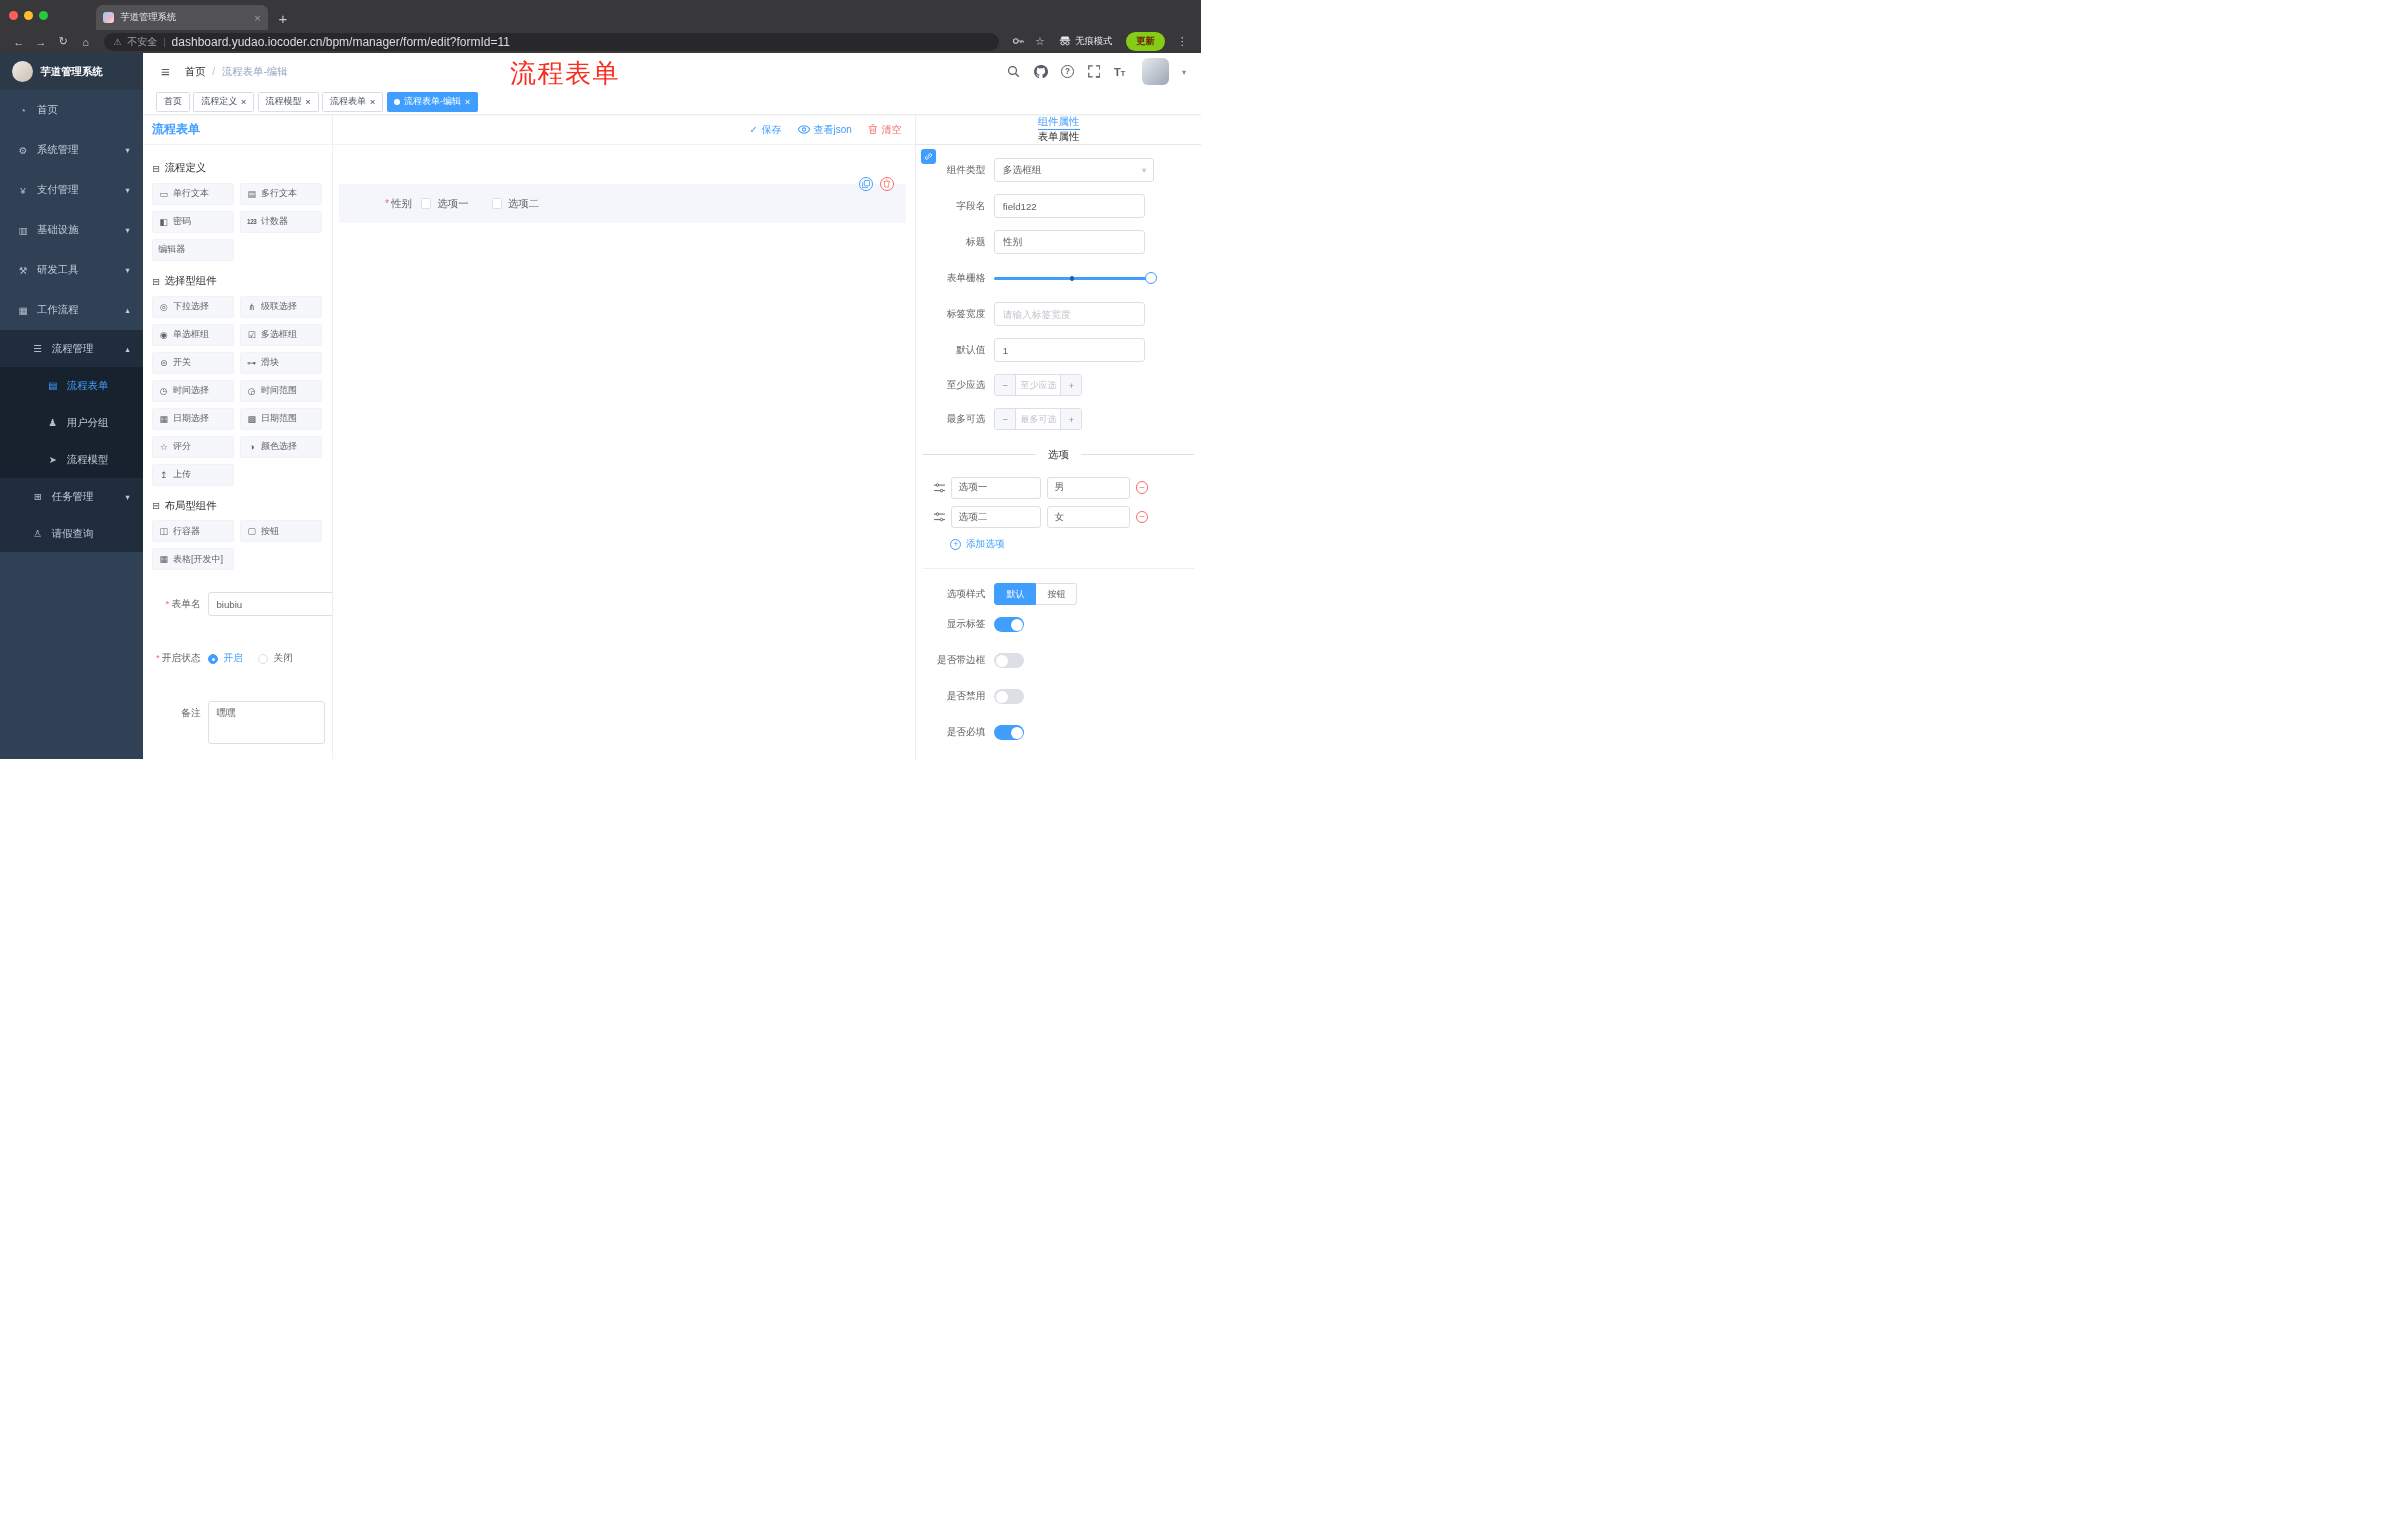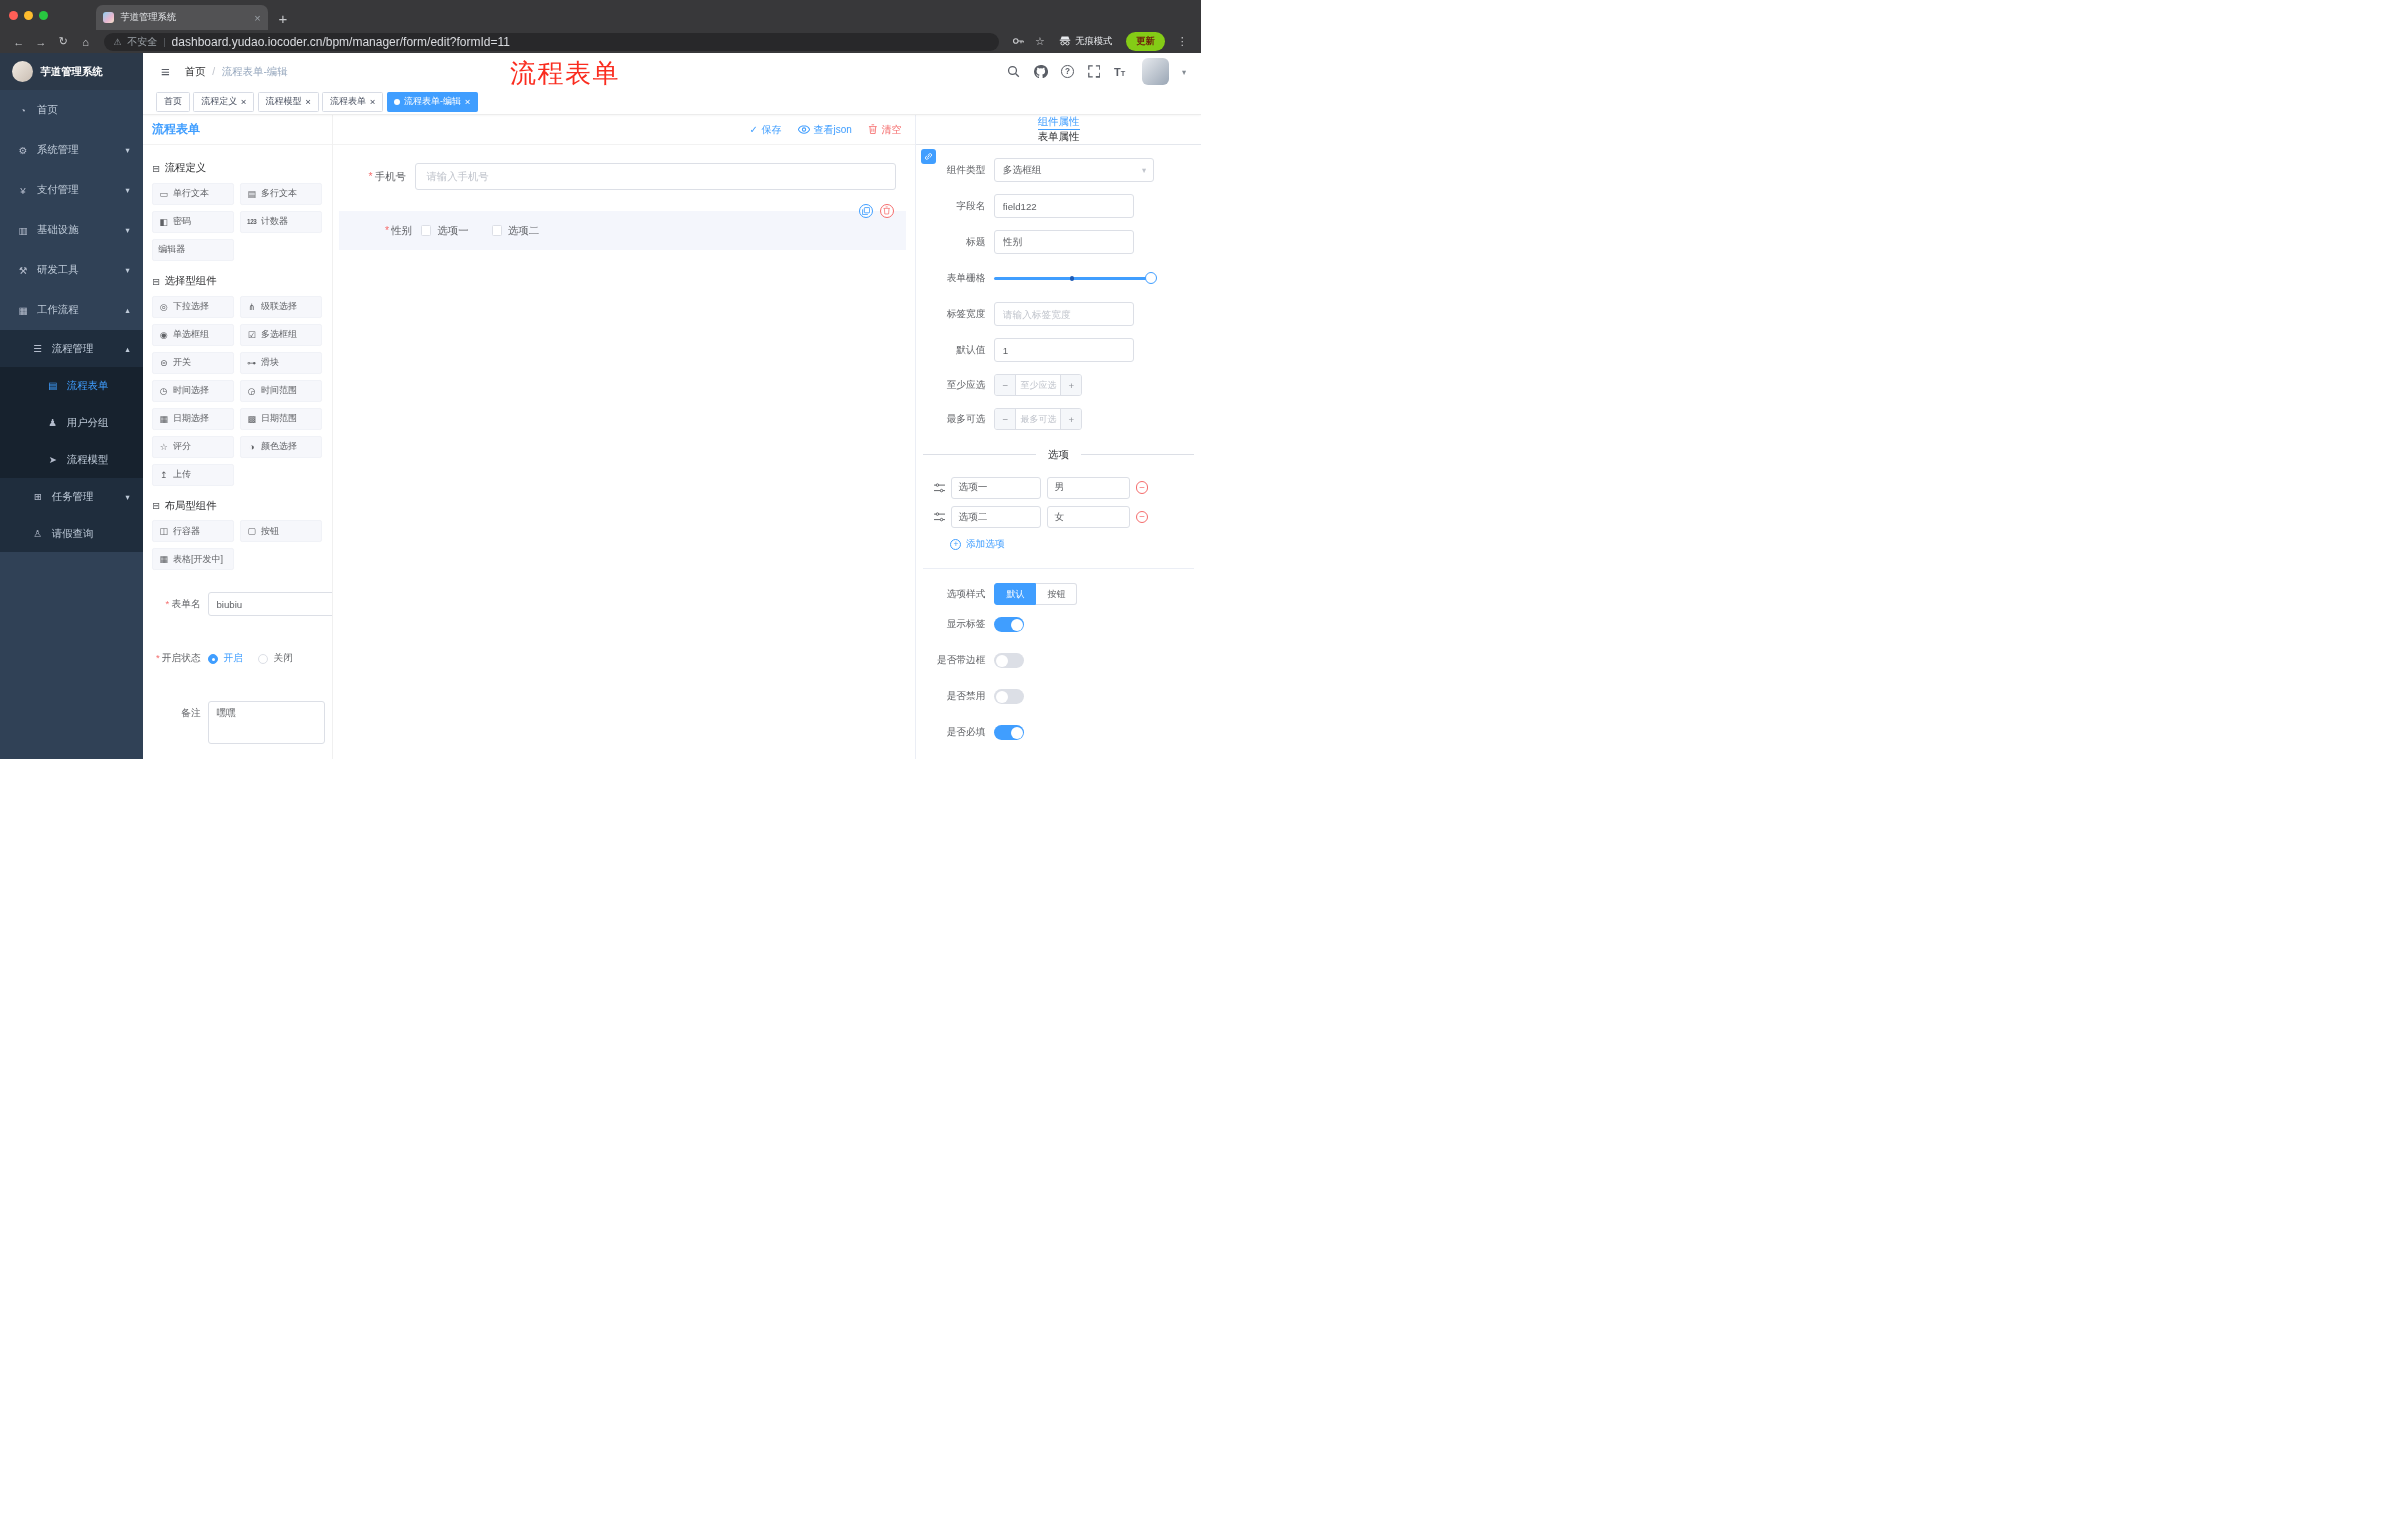--- a/index.html
+++ b/index.html
@@ -122,21 +122,21 @@
   .ptabs { display:flex; height:30px; border-bottom:0.7px solid #e4e7ed;flex-direction:column; }
   .ptab { flex:1; display:flex; align-items:center; justify-content:center; font-size:10.4px; color:#303133; position:relative; }
   .ptab.active { color:#409eff; }
   .ptab.active:after { content:""; position:absolute; bottom:-0.7px; left:50%; margin-left:-21px; width:42px; height:1.5px; background:#409eff; }
   .link-badge { position:absolute; left:4.5px; top:34px; width:15px; height:15px; background:#409eff; border-radius:3px; display:flex; align-items:center; justify-content:center; z-index:3; }
   .rp-body { padding:13.4px 0 0 7.4px; }
   .prow { display:flex; align-items:center; margin-bottom:12px; }
   .plabel { width:71px; text-align:right; padding-right:9px; font-size:9.7px; color:#606266; flex:none; white-space:nowrap; }
   .pselect { width:160px; height:24px; border:0.7px solid #dcdfe6; border-radius:3px; display:flex; align-items:center; padding:0 7.4px; font-size:9.7px; color:#606266; background:#fff; }
   .pselect .caret { margin-left:auto; color:#c0c4cc; font-size:8.2px; }
-  .pinput { width:140px; }
+  .pinput { width:151px; }
   .slider { position:relative; width:160px; height:24px; }
   .slider-track { position:absolute; top:10.4px; left:0; right:0; height:3px; border-radius:1.5px; background:#409eff; }
   .slider-stop { position:absolute; top:9.7px; left:47%; width:4.5px; height:4.5px; border-radius:50%; background:#1f5bb5; }
   .slider-handle { position:absolute; top:6px; right:-2.2px; width:12px; height:12px; border-radius:50%; background:#fff; border:1.5px solid #409eff; }
   .stepper { width:88px; height:22px; border:0.7px solid #dcdfe6; border-radius:3px; display:flex; align-items:stretch; overflow:hidden; background:#fff; }
   .st-btn { width:21px; display:flex; align-items:center; justify-content:center; background:#f5f7fa; color:#909399; font-size:9.7px; flex:none; }
   .st-btn.l { border-right:0.7px solid #dcdfe6; } .st-btn.r { border-left:0.7px solid #dcdfe6; }
   .st-val { flex:1; display:flex; align-items:center; justify-content:center; font-size:9px; color:#c0c4cc; white-space:nowrap; overflow:hidden; }
   .tdivider { position:relative; text-align:center; margin:16.3px 7.4px 15px 0; }
   .tdivider:before { content:""; position:absolute; left:0; right:0; top:50%; height:0.7px; background:#dcdfe6; }
@@ -487,26 +487,20 @@
             <span style="display:flex;">
               <svg viewBox="0 0 14 16" width="9.7" height="10.4">
                   <path d="M1 4h12M5 1.2h4M2.6 4l.8 10.6h7.2L11.4 4M5.5 7v5M8.5 7v5" fill="none" stroke="#f56c6c" stroke-width="1.3"></path>
                 </svg>
             </span>
             <span>清空</span>
           </span>
         </div>
 
         <div class="canvas">
-          <div class="field-row">
-            <span class="f-label"><span class="req">*</span><span>手机号</span></span>
-            <span class="f-control">
-              <input class="big-input" placeholder="请输入手机号" style="">
-            </span>
-          </div>
 
           <div class="field-row selected">
             <span class="item-actions">
               <span class="act-btn copy">
                 <svg viewBox="0 0 14 14" width="8.2" height="8.2">
                     <rect x="4" y="1" width="9" height="9" rx="1" fill="none" stroke="#409eff" stroke-width="1.5"></rect>
                     <path d="M10 13H1V4" fill="none" stroke="#409eff" stroke-width="1.5"></path>
                   </svg>
               </span>
               <span class="act-btn del">

